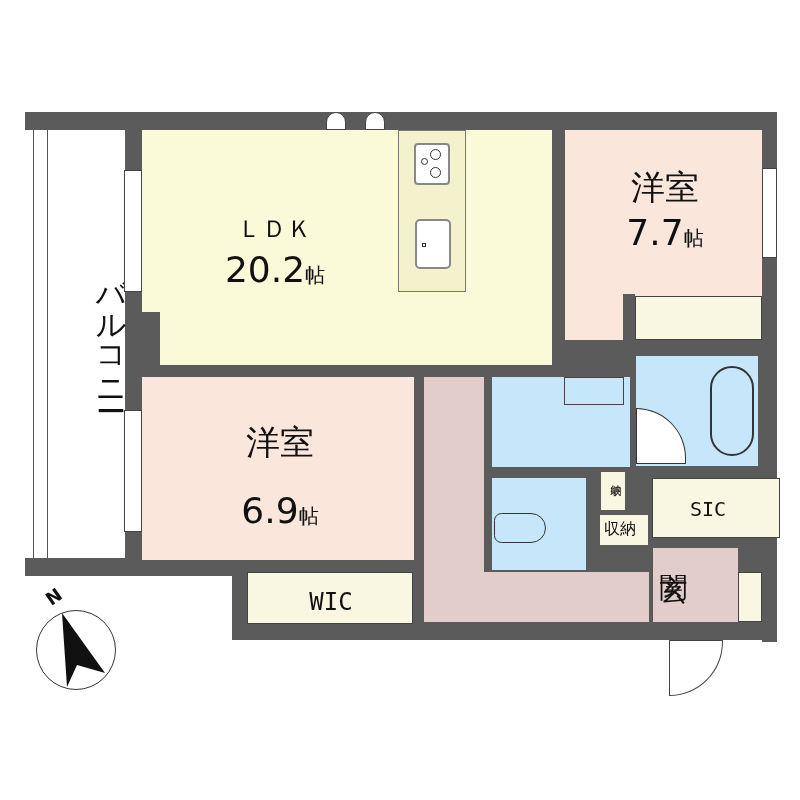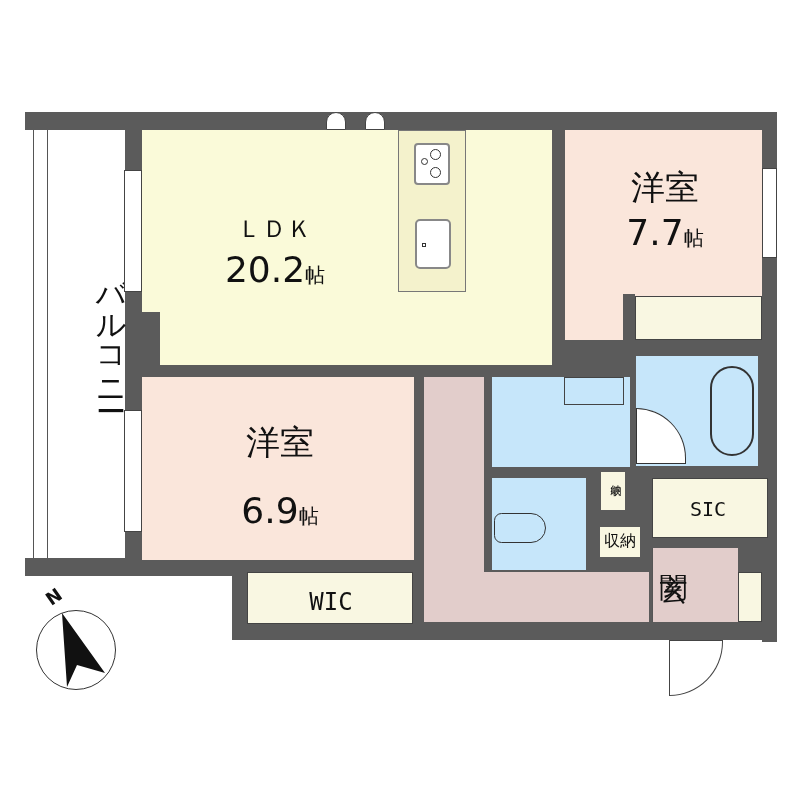--- a/index.html
+++ b/index.html
@@ -90,25 +90,25 @@
 </div>
 
 <div class="abs bath" style="left:492px;top:478px;width:94px;height:92px;">
   <div class="abs" style="left:2px;top:35px;width:52px;height:30px;border:1.5px solid #333;border-radius:8px 16px 16px 8px;background:#c6e6fa;"></div>
 </div>
 
 <div class="abs store" style="left:601px;top:472px;width:24px;height:38px;">
   <div class="label" style="left:4px;top:4px;width:16px;font-size:11px;writing-mode:vertical-rl;">収納</div>
 </div>
 
-<div class="abs store" style="left:600px;top:515px;width:40px;height:30px;margin-top:12px;">
+<div class="abs store" style="left:600px;top:515px;width:48px;height:30px;">
   <div class="label" style="left:1px;top:6px;width:38px;font-size:16px;">収納</div>
 </div>
 
-<div class="abs store ln" style="left:652px;top:478px;width:116px;height:60px;">
+<div class="abs store ln" style="left:652px;top:478px;width:128px;height:60px;">
   <div class="label" style="left:20px;top:20px;width:70px;font-size:20px;font-family:'DejaVu Sans Mono',monospace;">SIC</div>
 </div>
 
 <div class="abs hall" style="left:652px;top:548px;width:86px;height:74px;border-left:1px solid #555;">
   <div class="label" style="left:4px;top:4px;width:30px;font-size:28px;writing-mode:vertical-rl;">玄関</div>
 </div>
 <div class="abs store ln" style="left:738px;top:572px;width:24px;height:50px;"></div>
 <div class="abs white ln" style="left:669px;top:640px;width:54px;height:56px;border-bottom-right-radius:54px;"></div>
 
 <div class="abs" style="left:36px;top:610px;width:80px;height:80px;border:1px solid #333;border-radius:50%;background:#fff;">

